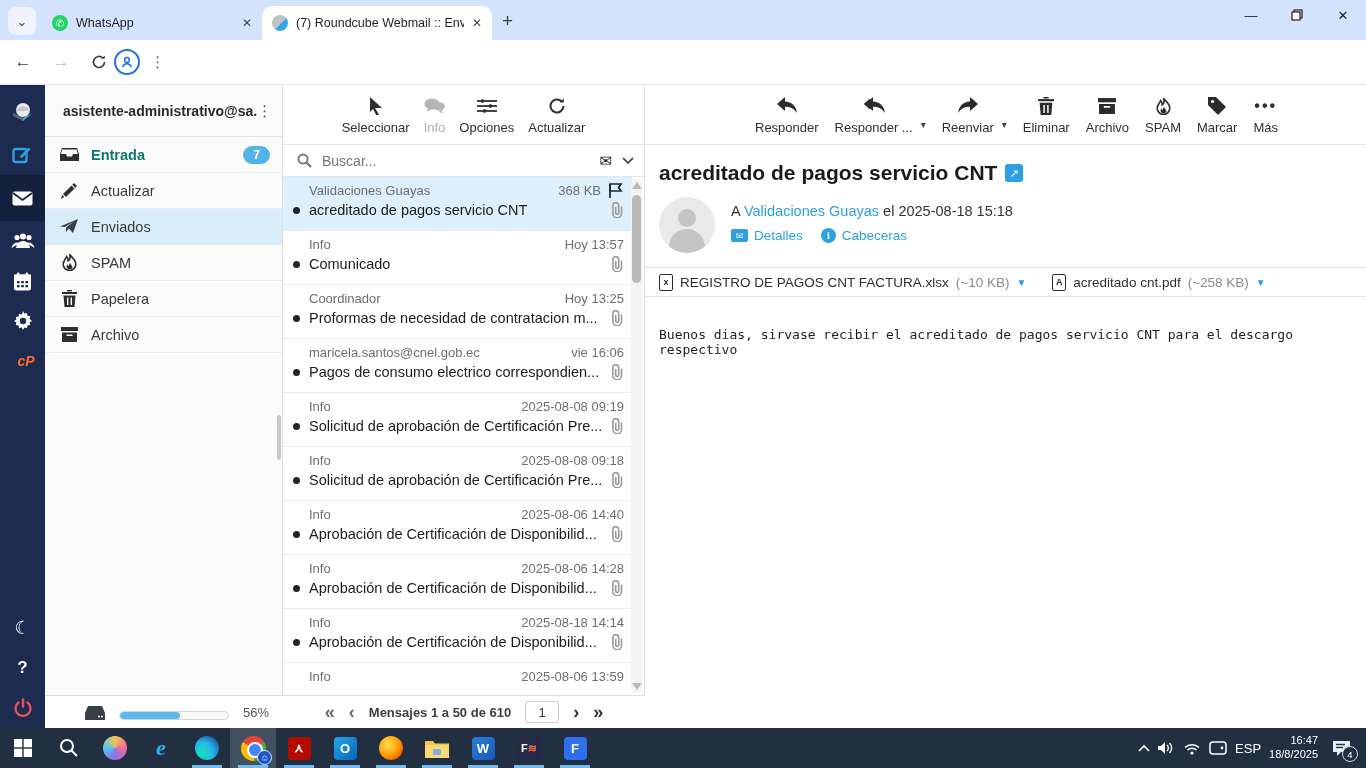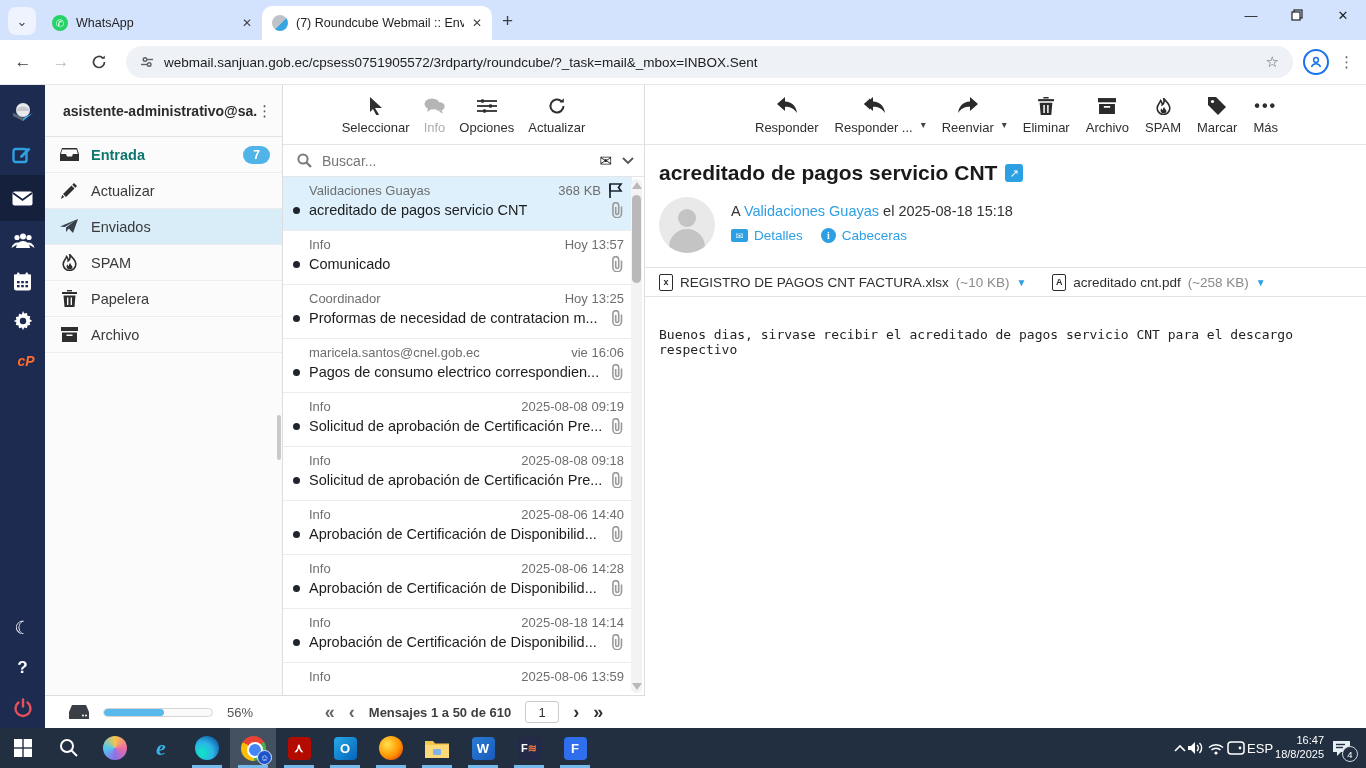--- a/index.html
+++ b/index.html
@@ -74,21 +74,21 @@
   .m-subj { flex:1; white-space:nowrap; overflow:hidden; }
   .m-clip { color:#9a9a9a; margin-left:6px; flex:0 0 auto; }
   .list-scroll { position:absolute; right:2px; top:94px; width:11px; height:514px; }
   .ls-track { position:absolute; left:0; top:0; width:11px; height:100%; background:#f3f3f3; border-radius:6px; }
   .ls-up, .ls-down { position:absolute; left:1px; width:0; height:0; border-left:5px solid transparent; border-right:5px solid transparent; }
   .ls-up { top:3px; border-bottom:7px solid #b9b9b9; }
   .ls-down { bottom:3px; border-top:7px solid #b9b9b9; }
   .ls-thumb { position:absolute; left:1px; top:16px; width:9px; height:88px; background:#b9b9b9; border-radius:5px; }
 
   .listfooter { position:absolute; left:45px; top:610px; width:600px; height:33px; background:#fff; border-top:1px solid #ddd; display:flex; align-items:center; }
-  .quota { display:flex; align-items:center; width:238px; padding-left:24px; }
+  .quota { display:flex; align-items:flex-end; width:238px; padding-left:40px; }
   .q-bar { width:110px; height:9px; border:1px solid #d5d5d5; border-radius:5px; background:#fafafa; overflow:hidden; margin-left:14px; }
   .q-fill { height:100%; background:#59b9ec; border-radius:5px; }
   .q-pct { font-size:13px; color:#555; margin-left:14px; }
   .pager { flex:1; display:flex; align-items:center; justify-content:center; gap:14px; color:#444; }
   .pg-arrow { font-size:18px; color:#666; font-weight:bold; }
   .pg-arrow.dark { color:#333; }
   .pg-count { font-size:13px; font-weight:bold; color:#3f3f3f; }
   .pg-input { width:34px; height:22px; border:1px solid #ccc; border-radius:3px; text-align:center; font-size:13px; color:#333; }
 
   .reader { position:absolute; left:645px; top:0; width:721px; height:643px; background:#fff; }
@@ -128,21 +128,21 @@
   .chrome-c::after { content:""; position:absolute; left:6.5px; top:6.5px; width:12px; height:12px; border-radius:50%; background:#4285f4; border:2px solid #fff; }
   .prof-badge { position:absolute; right:4px; bottom:3px; width:15px; height:15px; border-radius:50%; background:#1c53c9; color:#dce7ff; font-size:9px; display:flex; align-items:center; justify-content:center; border:1px solid #dce7ff; }
   .sq { width:23px; height:23px; border-radius:4px; color:#fff; font-weight:bold; display:flex; align-items:center; justify-content:center; font-size:13px; }
   .acr-sq { background:#b30b00; color:#fff; font-size:12px; }
   .out-sq { background:linear-gradient(135deg,#28a8ea,#0364b8); }
   .word-sq { background:linear-gradient(135deg,#2b7cd3,#185abd); }
   .fs-sq { background:#232946; font-size:11px; }
   .fs-sq .fs-col { color:#e8733a; }
   .f-sq { background:#2f6fed; }
   .ie-e { color:#35b1e6; font-size:22px; font-weight:bold; font-style:italic; font-family:"Liberation Serif",serif; }
-  .tray { margin-left:auto; display:flex; align-items:center; gap:2px; padding-right:10px; color:#fff; }
+  .tray { margin-left:auto; display:flex; align-items:center; gap:8px; padding-right:10px; color:#fff; }
   .tray .tr-ic { display:flex; align-items:center; justify-content:center; }
   .tr-lang { font-size:13px; }
   .clock { text-align:right; font-size:11px; line-height:1.25; }
   .notif { position:relative; width:30px; height:30px; display:flex; align-items:center; justify-content:center; }
   .notif-badge { position:absolute; right:-2px; bottom:1px; width:16px; height:16px; border-radius:50%; background:#222f41; border:1.5px solid #cfd6dd; color:#fff; font-size:9.5px; display:flex; align-items:center; justify-content:center; }
   svg { display:block; }
 </style>
 </head>
 <body>
 
@@ -174,32 +174,20 @@
   </div>
 
   <div class="toolbar">
     <div class="nav-ic">←</div>
     <div class="nav-ic disabled">→</div>
     <div class="nav-ic">
       <svg width="16" height="16" viewBox="0 0 16 16">
           <path d="M13.5 8a5.5 5.5 0 1 1-1.6-3.9" fill="none" stroke="#3c4043" stroke-width="1.7"></path>
           <path d="M13.8 1.5v3.3h-3.3z" fill="#3c4043"></path>
         </svg>
-    </div>
-    <div class="omnibox">
-      <span class="tune">
-        <svg width="14" height="14" viewBox="0 0 14 14">
-            <circle cx="5" cy="4.5" r="1.8" fill="none" stroke="#5f6368" stroke-width="1.4"></circle>
-            <line x1="7.2" y1="4.5" x2="13" y2="4.5" stroke="#5f6368" stroke-width="1.4"></line>
-            <line x1="1" y1="9.5" x2="7" y2="9.5" stroke="#5f6368" stroke-width="1.4"></line>
-            <circle cx="9.2" cy="9.5" r="1.8" fill="none" stroke="#5f6368" stroke-width="1.4"></circle>
-          </svg>
-      </span>
-      <span class="url">webmail.sanjuan.gob.ec/cpsess0751905572/3rdparty/roundcube/?_task=mail&amp;_mbox=INBOX.Sent</span>
-      <span class="star">☆</span>
     </div>
     <div class="profile-btn">
       <svg width="14" height="14" viewBox="0 0 14 14">
           <circle cx="7" cy="5" r="2.4" fill="none" stroke="#1a73e8" stroke-width="1.5"></circle>
           <path d="M2.5 12a4.8 4.8 0 0 1 9 0" fill="none" stroke="#1a73e8" stroke-width="1.5"></path>
         </svg>
     </div>
     <div class="kebab">⋮</div>
   </div>
 

